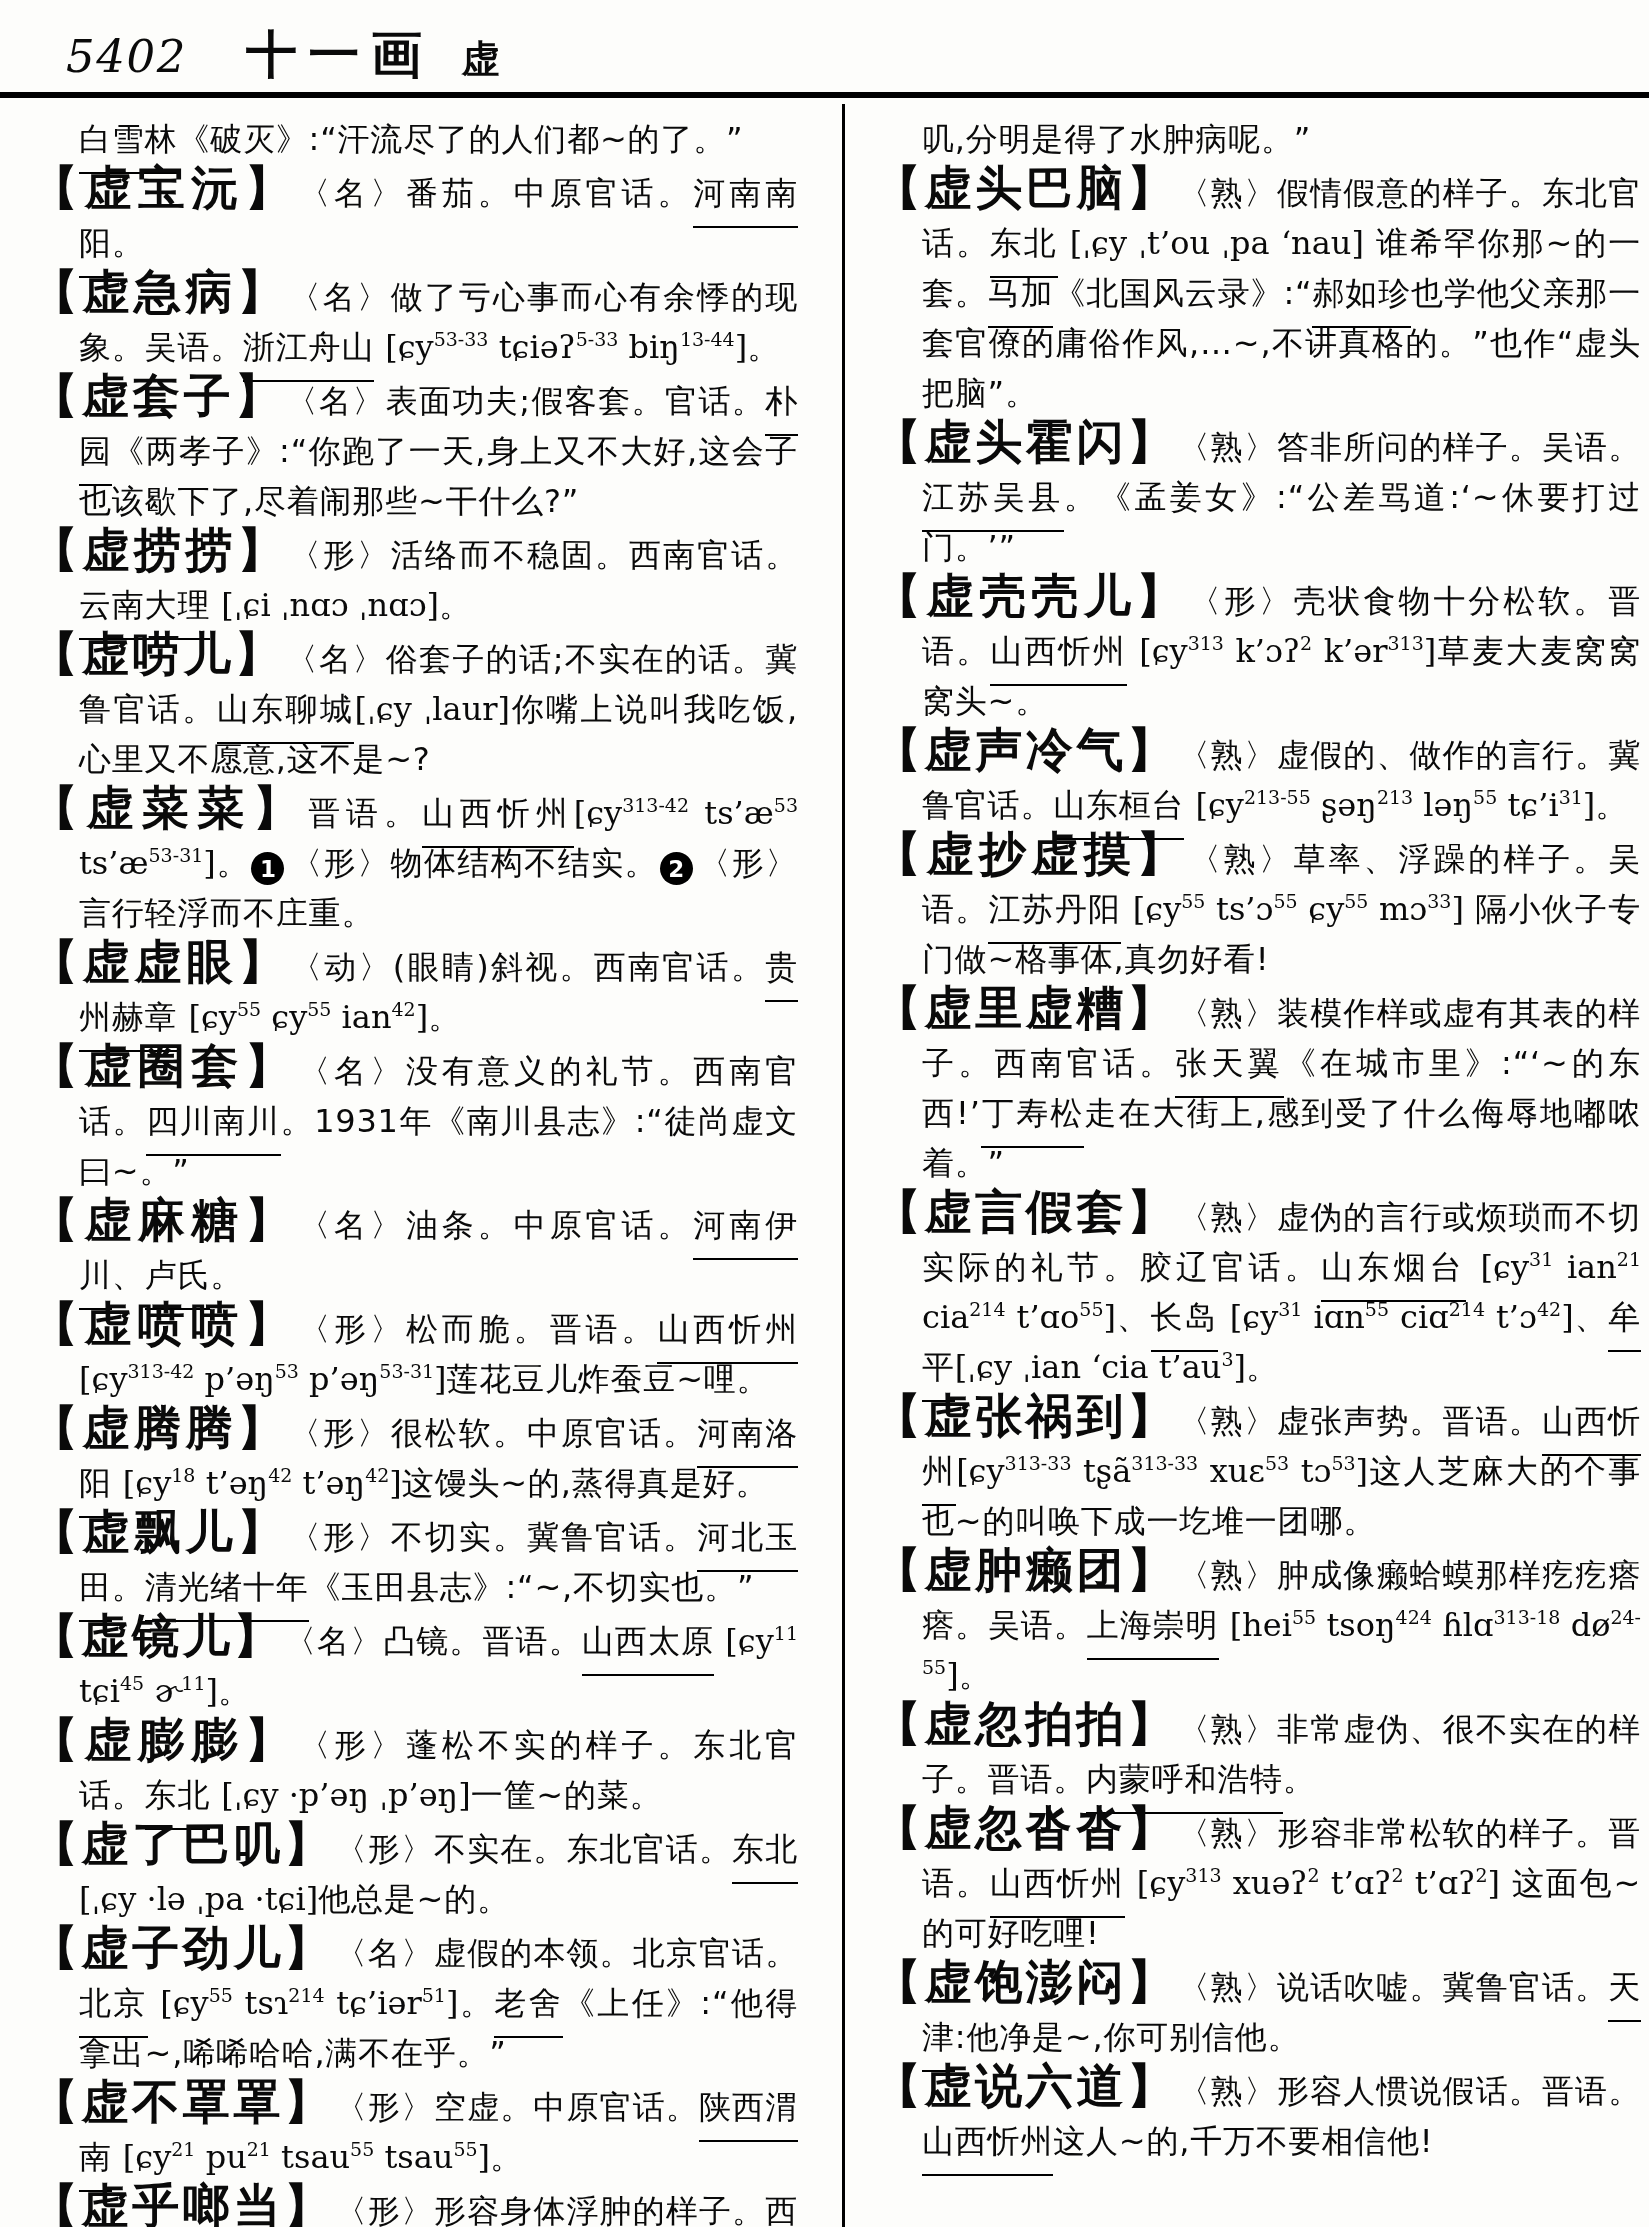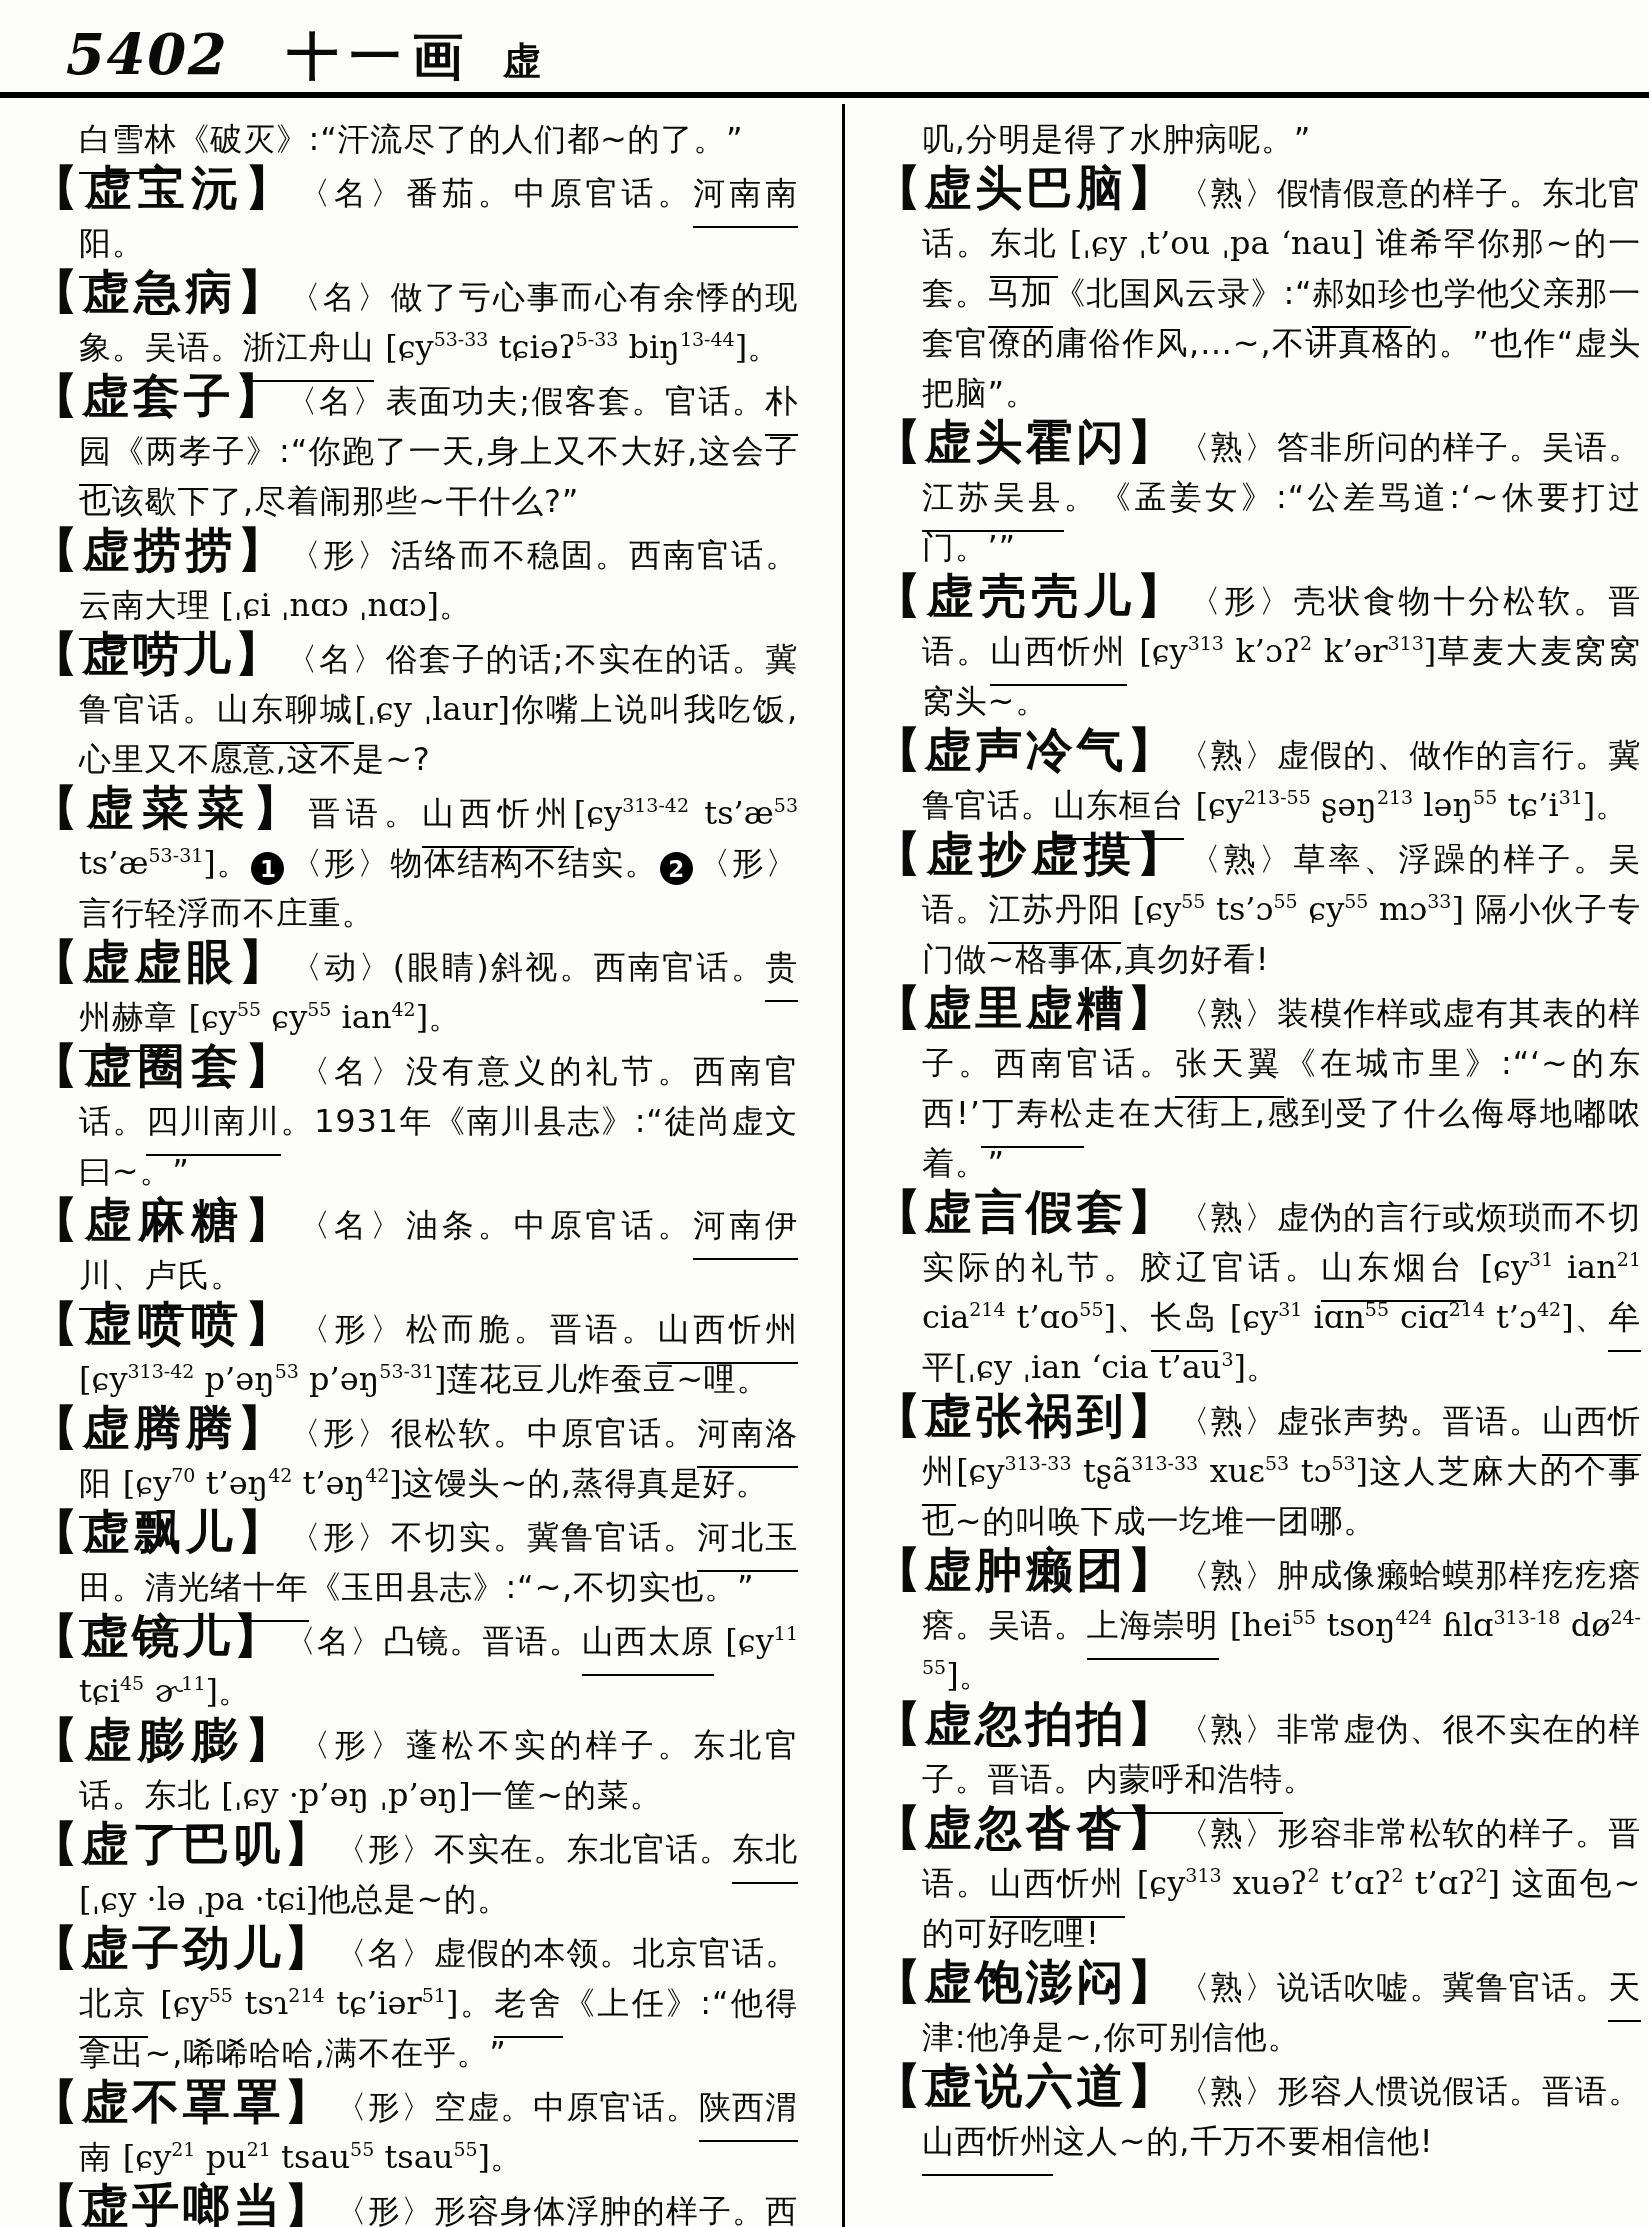--- a/index.html
+++ b/index.html
@@ -1,21 +1,21 @@
 <!DOCTYPE html>
 <html style="font-size:13.2px"><head>
 <meta charset="utf-8">
 <style>
   html,body{margin:0;padding:0;}
   body{
     width:1650px;height:2227px;background:#fdfdfb;color:#0a0a0a;
     font-family:"DejaVu Sans",sans-serif;position:relative;overflow:hidden;
   }
   .header{position:absolute;top:21.4px;left:66px;white-space:nowrap;}
-  .pagenum{font-family:"DejaVu Serif",serif;font-style:italic;font-weight:bold;font-size:56px;letter-spacing:1.6px;}
+  .pagenum{font-family:"DejaVu Serif",serif;font-style:italic;font-weight:normal;font-size:45px;letter-spacing:1.6px;}
   .section{font-size:51px;font-weight:bold;margin-left:59px;letter-spacing:11.5px;}
   .radical{font-size:38px;font-weight:bold;margin-left:28px;}
   .rule{position:absolute;top:92px;left:0;width:1650px;height:5.8px;background:#000;}
   .vdivider{position:absolute;left:842px;top:104px;width:2.5px;height:2124px;background:#000;}
   .column{
     position:absolute;top:114px;width:767px;
     font-size:32px;line-height:50px;text-align:justify;
     letter-spacing:0.8px;font-weight:500;
   }
   #left-column{left:31px;}
@@ -47,21 +47,21 @@
     <div class="entry"><span class="hw">【虚宝沅】</span><span>〈名〉番茄。中原官话。<span class="u">河南南阳</span>。</span></div>
     <div class="entry"><span class="hw">【虚急病】</span><span>〈名〉做了亏心事而心有余悸的现象。吴语。<span class="u">浙江舟山</span> <span class="ph">[ɕy<sup>53-33</sup> tɕiəʔ<sup>5-33</sup> biŋ<sup>13-44</sup>]</span>。</span></div>
     <div class="entry"><span class="hw">【虚套子】</span><span>〈名〉表面功夫;假客套。官话。<span class="u">朴园</span>《两孝子》:“你跑了一天,身上又不大好,这会子也该歇下了,尽着闹那些~干什么?”</span></div>
     <div class="entry"><span class="hw">【虚捞捞】</span><span>〈形〉活络而不稳固。西南官话。<span class="u">云南大理</span> <span class="ph">[ˌɕi ˌnɑɔ ˌnɑɔ]</span>。</span></div>
     <div class="entry"><span class="hw">【虚唠儿】</span><span>〈名〉俗套子的话;不实在的话。冀鲁官话。<span class="u">山东聊城</span><span class="ph">[ˌɕy ˌlaur]</span>你嘴上说叫我吃饭,心里又不愿意,这不是~?</span></div>
     <div class="entry"><span class="hw">【虚菜菜】</span><span>晋语。<span class="u">山西忻州</span><span class="ph">[ɕy<sup>313-42</sup> ts’æ<sup>53</sup> ts’æ<sup>53-31</sup>]</span>。<span class="circ">1</span>〈形〉物体结构不结实。<span class="circ">2</span>〈形〉言行轻浮而不庄重。</span></div>
     <div class="entry"><span class="hw">【虚虚眼】</span><span>〈动〉(眼睛)斜视。西南官话。<span class="u">贵州赫章</span> <span class="ph">[ɕy<sup>55</sup> ɕy<sup>55</sup> ian<sup>42</sup>]</span>。</span></div>
     <div class="entry"><span class="hw">【虚圈套】</span><span>〈名〉没有意义的礼节。西南官话。<span class="u">四川南川</span>。1931年《南川县志》:“徒尚虚文曰~。”</span></div>
     <div class="entry"><span class="hw">【虚麻糖】</span><span>〈名〉油条。中原官话。<span class="u">河南伊川</span>、<span class="u">卢氏</span>。</span></div>
     <div class="entry"><span class="hw">【虚喷喷】</span><span>〈形〉松而脆。晋语。<span class="u">山西忻州</span> <span class="ph">[ɕy<sup>313-42</sup> p’əŋ<sup>53</sup> p’əŋ<sup>53-31</sup>]</span>莲花豆儿炸蚕豆~哩。</span></div>
-    <div class="entry"><span class="hw">【虚腾腾】</span><span>〈形〉很松软。中原官话。<span class="u">河南洛阳</span> <span class="ph">[ɕy<sup>70</sup> t’əŋ<sup>42</sup> t’əŋ<sup>42</sup>]</span>这馒头~的,蒸得真是好。</span></div>
+    <div class="entry"><span class="hw">【虚腾腾】</span><span>〈形〉很松软。中原官话。<span class="u">河南洛阳</span> <span class="ph">[ɕy<sup>18</sup> t’əŋ<sup>42</sup> t’əŋ<sup>42</sup>]</span>这馒头~的,蒸得真是好。</span></div>
     <div class="entry"><span class="hw">【虚飘儿】</span><span>〈形〉不切实。冀鲁官话。<span class="u">河北玉田</span>。<span class="u">清光绪十年</span>《玉田县志》:“~,不切实也。”</span></div>
     <div class="entry"><span class="hw">【虚镜儿】</span><span>〈名〉凸镜。晋语。<span class="u">山西太原</span> <span class="ph">[ɕy<sup>11</sup> tɕi<sup>45</sup> ɚ<sup>11</sup>]</span>。</span></div>
     <div class="entry"><span class="hw">【虚膨膨】</span><span>〈形〉蓬松不实的样子。东北官话。<span class="u">东北</span> <span class="ph">[ˌɕy ·p’əŋ ˌp’əŋ]</span>一筐~的菜。</span></div>
     <div class="entry"><span class="hw">【虚了巴叽】</span><span>〈形〉不实在。东北官话。<span class="u">东北</span> <span class="ph">[ˌɕy ·lə ˌpa ·tɕi]</span>他总是~的。</span></div>
     <div class="entry"><span class="hw">【虚子劲儿】</span><span>〈名〉虚假的本领。北京官话。<span class="u">北京</span> <span class="ph">[ɕy<sup>55</sup> tsɿ<sup>214</sup> tɕ’iər<sup>51</sup>]</span>。<span class="u">老舍</span>《上任》:“他得拿出~,唏唏哈哈,满不在乎。”</span></div>
     <div class="entry"><span class="hw">【虚不罩罩】</span><span>〈形〉空虚。中原官话。<span class="u">陕西渭南</span> <span class="ph">[ɕy<sup>21</sup> pu<sup>21</sup> tsau<sup>55</sup> tsau<sup>55</sup>]</span>。</span></div>
     <div class="entry"><span class="hw">【虚乎啷当】</span><span>〈形〉形容身体浮肿的样子。西南官话。。《父辈的田野》:“你瞧瞧,那~,那蔫里巴</span></div>
   </div>
 <div id="right-column" class="column">
     <div class="entry cont"><span>叽,分明是得了水肿病呢。”</span></div>

